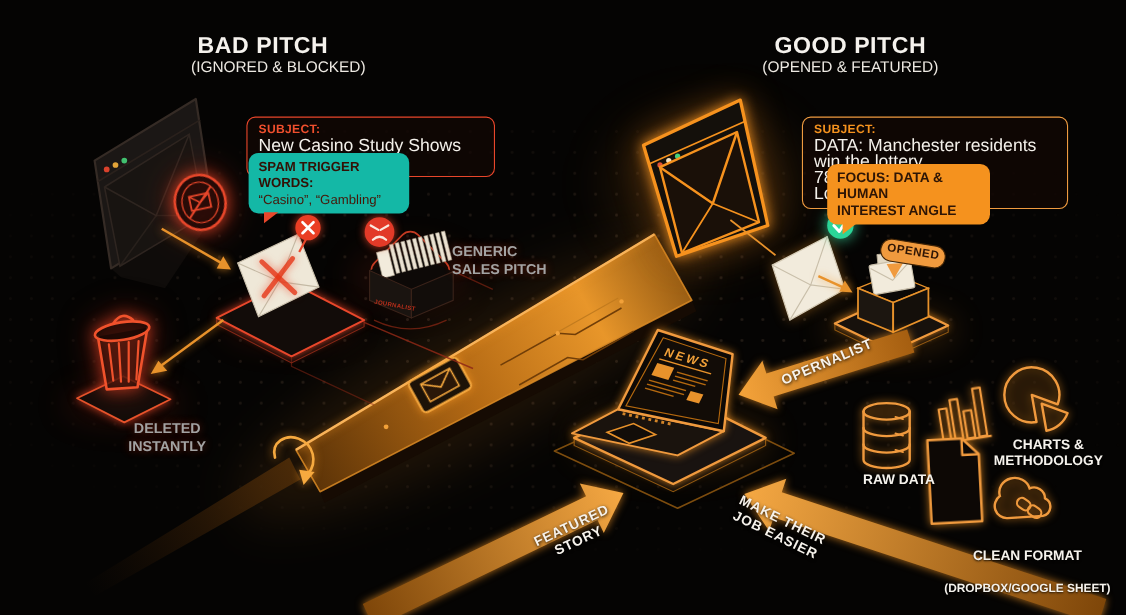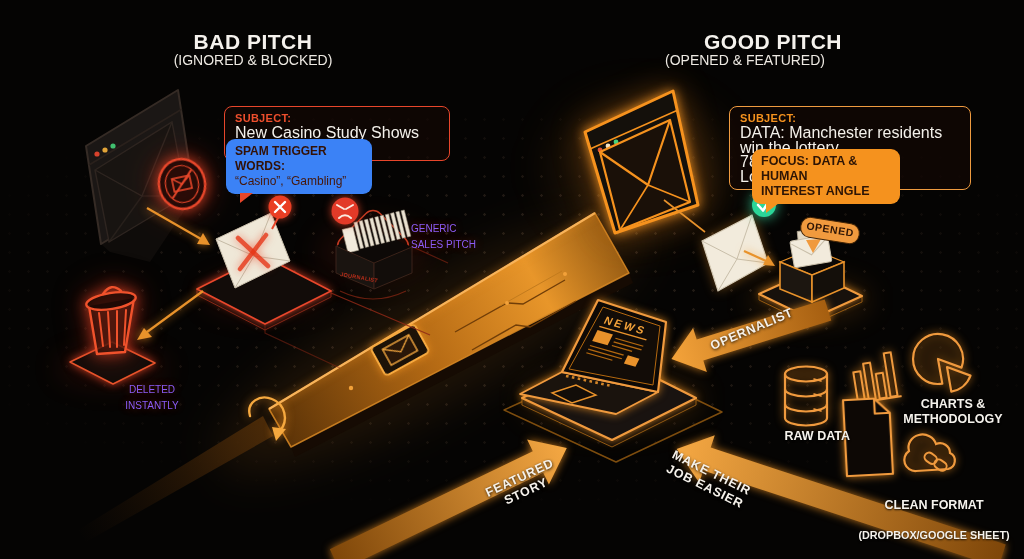--- a/index.html
+++ b/index.html
@@ -20,26 +20,26 @@
 
   .abs{position:absolute;}
   .hdr-title{font-size:21px;font-weight:800;color:#F5F2ED;text-align:center;letter-spacing:.5px;}
   .hdr-sub{font-size:14px;font-weight:400;color:#EDE9E2;text-align:center;}
   .subject-box{border:1.5px solid;border-radius:8px;padding:5px 10px;background:rgba(24,8,4,.5);margin-top:15px;}
   .subject-box .lbl{font-size:11px;font-weight:700;letter-spacing:.3px;}
   .subject-box .txt{font-size:16px;color:#F4F1EB;margin-top:2px;line-height:14.5px;white-space:pre-line;}
   .bubble{border-radius:9px;padding:5px 9px;position:absolute;}
   .bubble .tail{position:absolute;left:14px;bottom:-9px;width:0;height:0;
                 border-top:10px solid;border-right:13px solid transparent;}
-  .bubble-red{background:#3b82f6;} .bubble-red .tail{border-top-color:#E8472B;}
+  .bubble-red{background:#14b8a6;} .bubble-red .tail{border-top-color:#E8472B;}
   .bubble-or{background:#F5921E;} .bubble-or .tail{border-top-color:#F5921E;}
   .bubble .b1{font-size:12px;font-weight:800;color:#331105;line-height:15px;}
   .bubble .b2{font-size:12px;font-weight:400;color:#471708;line-height:15px;}
   .bubble .bt{font-size:12.5px;font-weight:800;color:#2E1505;line-height:15px;white-space:pre-line;}
-  .red-label{font-size:10px;font-weight:400;color:#8b5cf6;line-height:15.5px;white-space:pre-line;
+  .red-label{font-size:13px;font-weight:700;color:#a3a3a3;line-height:15.5px;white-space:pre-line;
              text-shadow:0 0 8px rgba(230,60,30,.45);}
   .white-label{font-size:12.5px;font-weight:800;color:#F5F2EC;line-height:15px;white-space:pre-line;
                text-align:center;text-shadow:0 1px 2px rgba(0,0,0,.85);}
   .rot-label{font-size:12.5px;font-weight:800;color:#F6F2EB;letter-spacing:.8px;line-height:15px;
              white-space:pre-line;text-align:center;text-shadow:0 1px 3px rgba(0,0,0,.9);}
   .opened-badge{background:#F09A3E;border:1.5px solid #412406;border-radius:10px;
                 font-size:10.5px;font-weight:800;color:#2E1505;letter-spacing:.6px;
                 text-align:center;line-height:17px;transform:rotate(9deg);}
 </style>
 </head>
@@ -336,24 +336,24 @@
     </g>
     <g class="g-or" transform="translate(932,456)" stroke="#F09A3E" stroke-width="2.2" fill="rgba(15,8,2,.3)" stroke-linecap="round">
       <path d="M -16,15 a 11,11 0 0 1 -7,-20 a 14,13 0 0 1 27,-7 a 10,10 0 0 1 14,9 a 8.5,8.5 0 0 1 -2,16 Z"></path>
       <g transform="translate(4,6) rotate(35)" fill="none" stroke-width="2">
         <rect x="-13" y="-4.5" width="13" height="9" rx="4.5"></rect>
         <rect x="-1" y="-4.5" width="13" height="9" rx="4.5"></rect>
       </g>
     </g>
   </svg>
 
-  <div class="abs hdr-title" style="left:148px;top:30px;width:210px;text-align:center;">BAD PITCH</div>
+  <div class="abs hdr-title" style="left:134px;top:30px;width:210px;text-align:center;">BAD PITCH</div>
   <div class="abs hdr-title" style="left:668px;top:30px;width:210px;">GOOD PITCH</div>
   <div class="abs hdr-sub" style="left:148px;top:52px;width:210px;">(IGNORED &amp; BLOCKED)</div>
-  <div class="abs hdr-sub" style="left:640px;top:52px;width:210px;">(OPENED &amp; FEATURED)</div>
+  <div class="abs hdr-sub" style="left:668px;top:52px;width:210px;">(OPENED &amp; FEATURED)</div>
 
   <div class="abs subject-box" style="left:224px;top:91px;width:204px;border-color:#E8462B;">
     <div class="lbl" style="color:#EF4F2D;">SUBJECT:</div>
     <div class="txt">New Casino Study Shows Luckiest Cities</div>
   </div>
 
   <div class="bubble bubble-red" style="left:226px;top:139px;width:128px;">
     <div class="b1">SPAM TRIGGER WORDS:</div>
     <div class="b2">“Casino”, “Gambling”</div>
     <div class="tail"></div>

